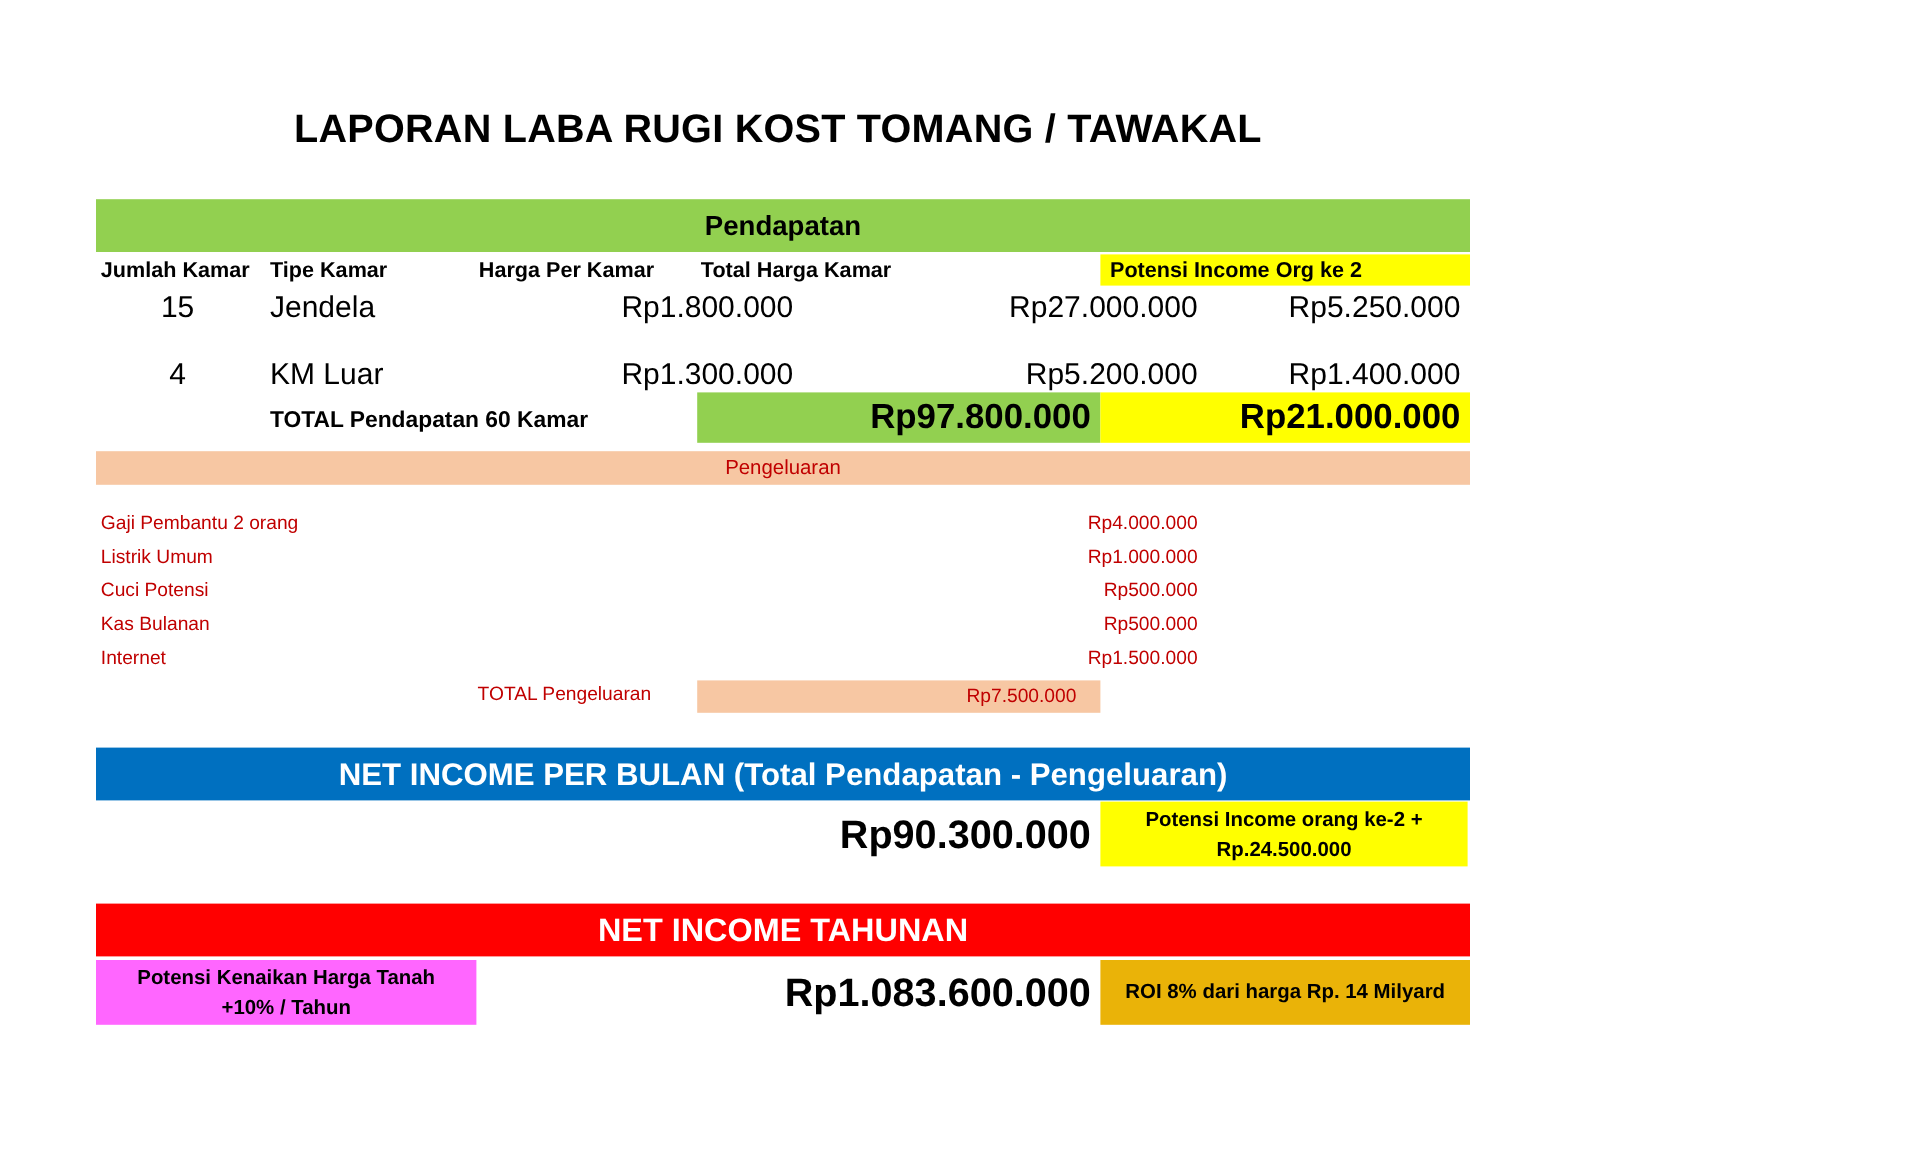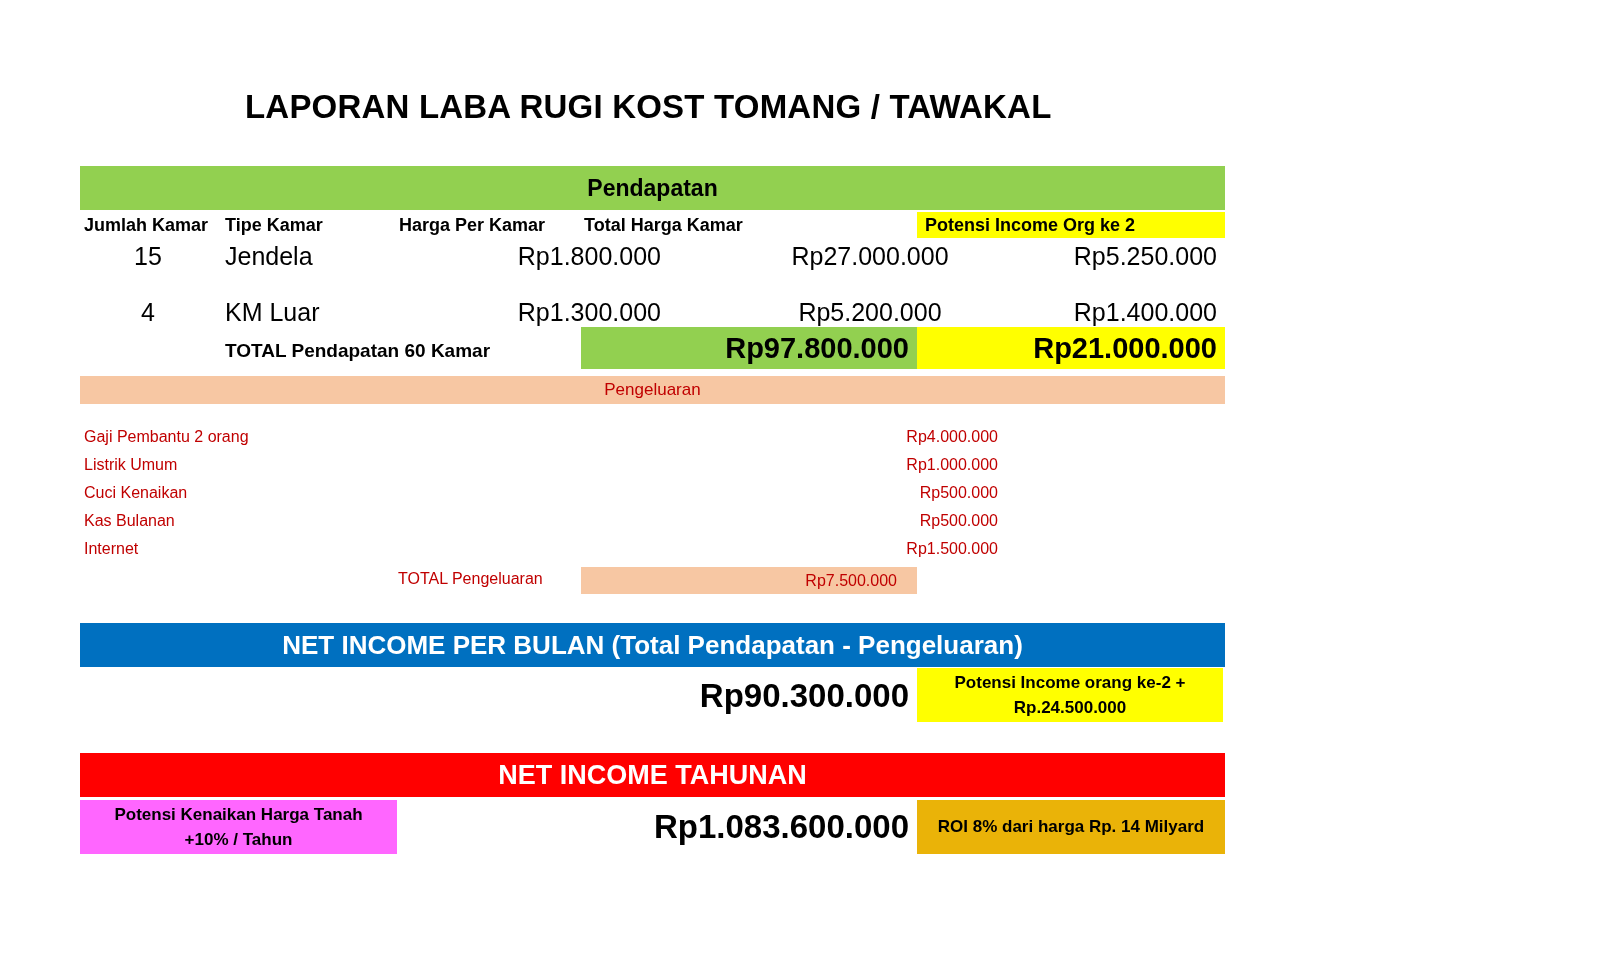--- a/index.html
+++ b/index.html
@@ -85,22 +85,22 @@
     text-align: center;
   }
   .row .c-tipe {
     position: absolute; left: 145px; width: 180px;
   }
   .row .c-harga {
     position: absolute; left: 300px; width: 281px;
     text-align: right;
   }
   .row .c-total {
-    position: absolute; left: 626px; width: 328px;
-    text-align: center;
+    position: absolute; left: 590px; width: 328px;
+    text-align: right;
   }
   .row .c-potensi {
     position: absolute; left: 930px; width: 207px;
     text-align: right;
   }
 
   .total-label {
     position: absolute;
     left: 225px;
     top: 340px;
@@ -359,21 +359,21 @@
 
   <div class="exp-row" style="top:428px;">
     <div class="e-label">Gaji Pembantu 2 orang</div>
     <div class="e-val">Rp4.000.000</div>
   </div>
   <div class="exp-row" style="top:456px;">
     <div class="e-label">Listrik Umum</div>
     <div class="e-val">Rp1.000.000</div>
   </div>
   <div class="exp-row" style="top:484px;">
-    <div class="e-label">Cuci Kenaikan</div>
+    <div class="e-label">Cuci Potensi</div>
     <div class="e-val">Rp500.000</div>
   </div>
   <div class="exp-row" style="top:512px;">
     <div class="e-label">Kas Bulanan</div>
     <div class="e-val">Rp500.000</div>
   </div>
   <div class="exp-row" style="top:540px;">
     <div class="e-label">Internet</div>
     <div class="e-val">Rp1.500.000</div>
   </div>

